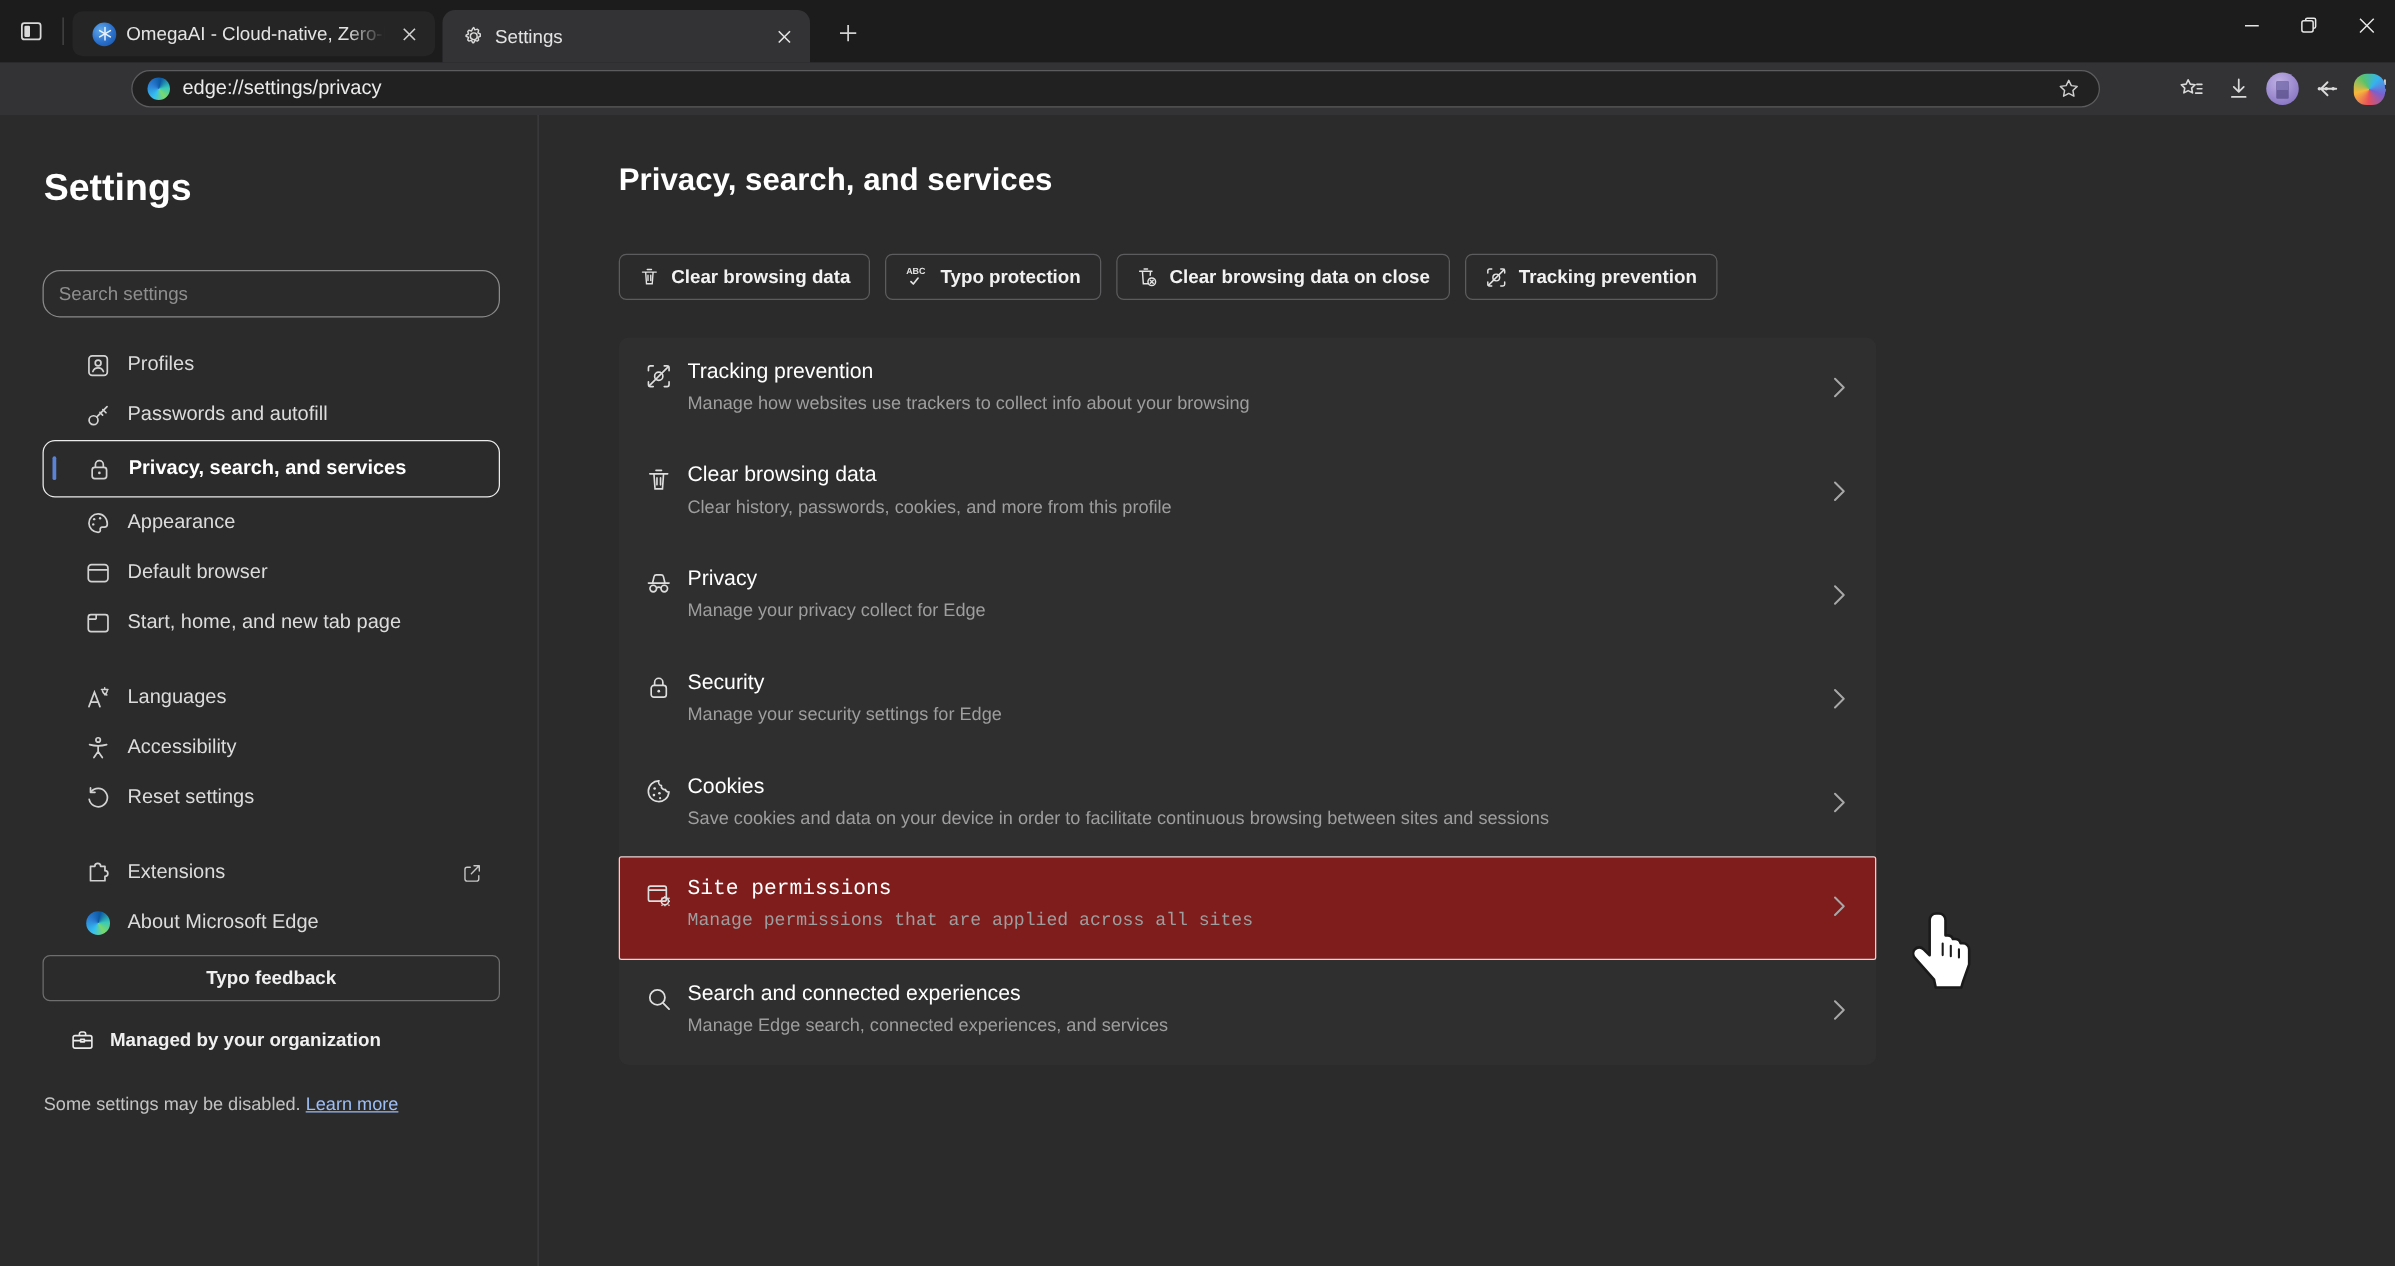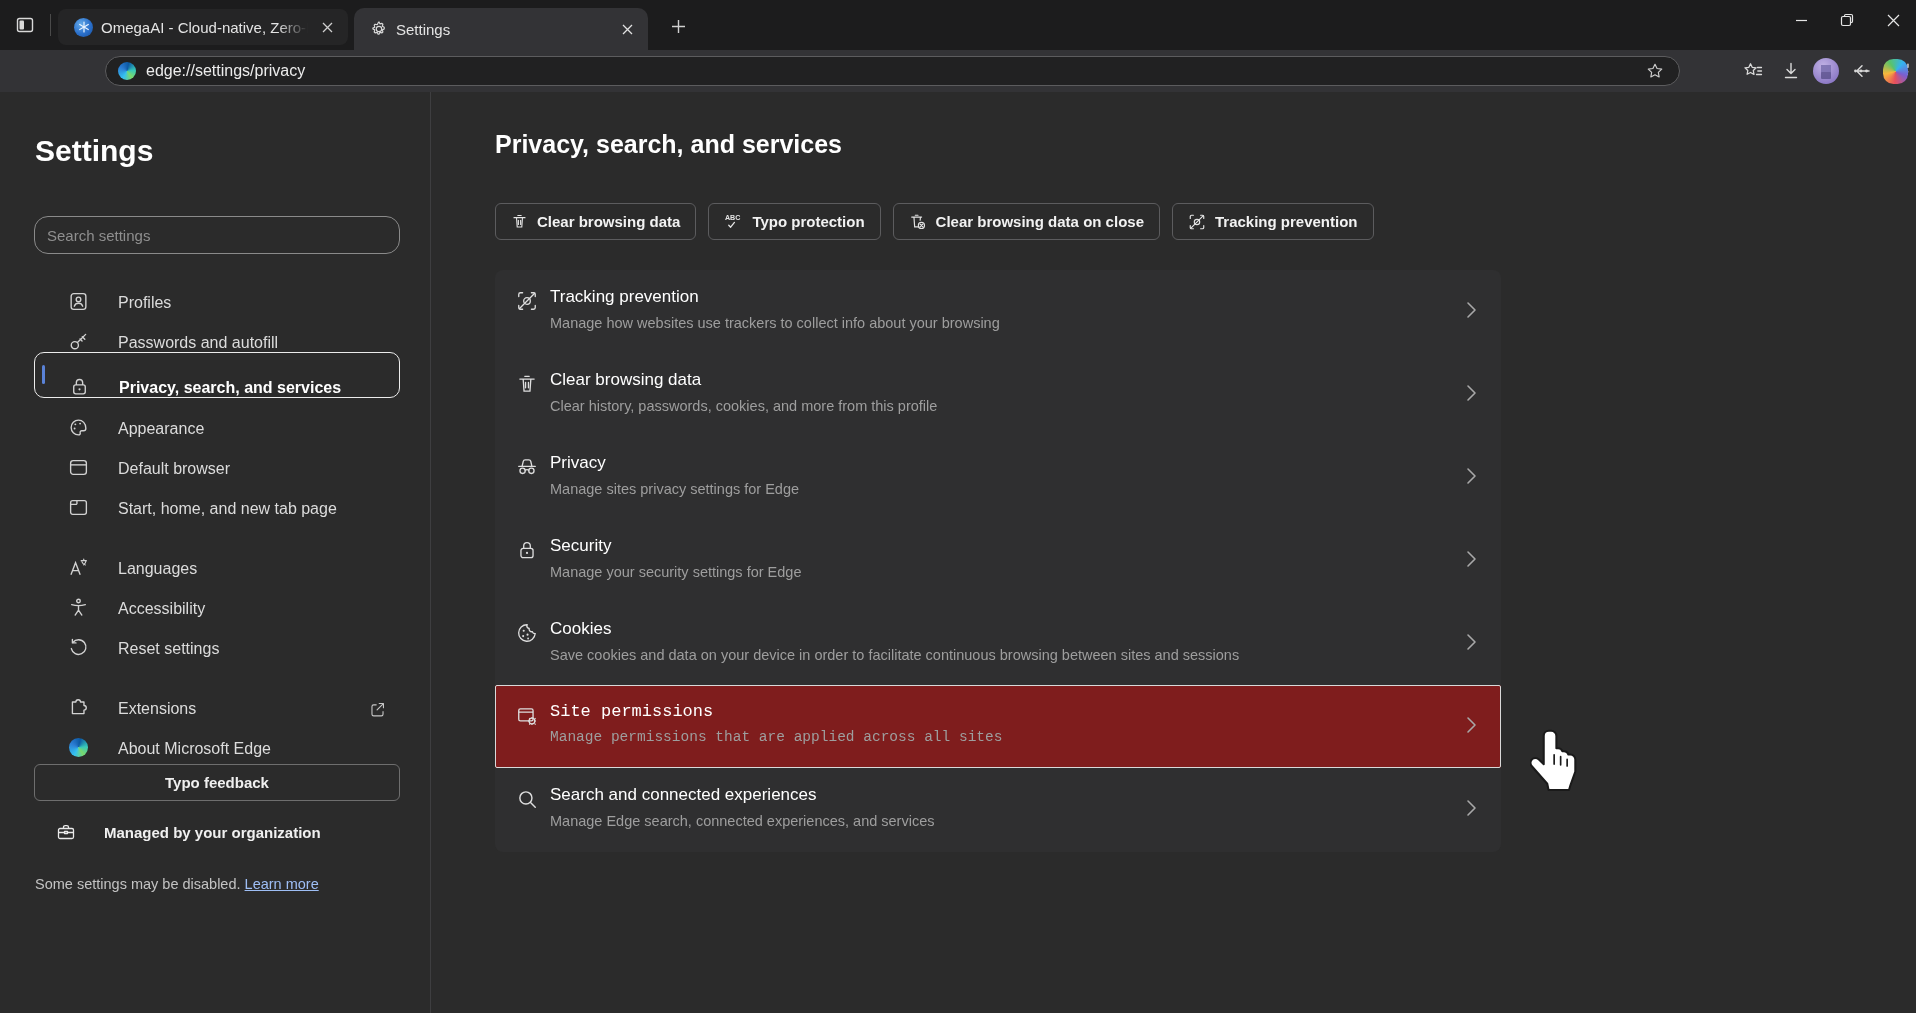--- a/index.html
+++ b/index.html
@@ -43,30 +43,30 @@
 
   
   .content { position:absolute; left:0; top:92px; width:1916px; height:921px; background:#2b2b2b; }
   .v-divider { position:absolute; left:430px; top:0; width:1px; height:921px; background:#3e3e40; }
 
   .sidebar { position:absolute; left:0; top:0; width:430px; height:921px; }
   .sb-title { position:absolute; left:35px; top:42px; font-size:30px; font-weight:bold; color:#fff; }
   .sb-search { position:absolute; left:34px; top:124px; width:366px; height:38px; background:transparent; border:1px solid #8a8a8a; border-radius:14px; color:#ddd; font-size:15px; padding:0 12px; font-family:inherit; }
   .sb-search::placeholder { color:#8f8f8f; }
   .sb-nav { position:absolute; left:34px; top:180px; width:366px; }
-  .sb-item { position:relative; height:40px; display:flex; align-items:flex-end; padding-left:34px; border-radius:10px; color:#dcdcdc;gap:16px; }
+  .sb-item { position:relative; height:40px; display:flex; align-items:center; padding-left:34px; border-radius:10px; color:#dcdcdc; }
   .sb-item .icn { width:21px; height:21px; margin-right:13px; color:#d2d2d2; flex:none; }
   .sb-item .lbl { font-size:16px; white-space:nowrap; }
   .sb-item.selected { border:1.5px solid #ececec; height:46px; color:#fff; }
   .sb-item.selected .lbl { font-weight:bold; }
   .sb-item.selected::before { content:""; position:absolute; left:7px; top:12px; width:3px; height:19px; border-radius:2px; background:#5a82d7; }
   .sb-gap { height:20px; }
   .sb-ext-link { position:absolute; right:14px; color:#c7c7c7; }
   .sb-feedback { position:absolute; left:34px; top:672px; width:366px; height:37px; border:1px solid #6e6e6e; border-radius:6px; background:transparent; color:#f0f0f0; font-size:15px; font-weight:bold; font-family:inherit; }
-  .sb-managed { position:absolute; left:56px; top:730px; display:flex; align-items:center; gap:28px; color:#f0f0f0; }
+  .sb-managed { position:absolute; left:56px; top:730px; display:flex; align-items:center; gap:12px; color:#f0f0f0; }
   .sb-managed .lbl { font-size:15px; font-weight:bold; }
   .sb-note { position:absolute; left:35px; top:784px; font-size:14.5px; color:#c3c3c3; }
   .sb-note a { color:#9ebef5; }
 
   .main { position:absolute; left:430px; top:0; width:1486px; height:921px; }
   .page-title { position:absolute; left:65px; top:38px; font-size:25px; font-weight:bold; color:#fff; }
   .action-row { position:absolute; left:65px; top:111px; display:flex; gap:12px; }
   .action-btn { height:37px; display:flex; align-items:center; gap:9px; padding:0 15px; background:transparent; border:1px solid #5c5c5e; border-radius:6px; color:#f2f2f2; font-size:15px; font-weight:bold; font-family:inherit; }
   .action-btn .icn { color:#e4e4e4; }
 
@@ -420,21 +420,21 @@
         <div class="row">
           <span class="icn">
               <svg viewBox="0 0 20 20" fill="none" stroke="currentColor" stroke-width="1.2" stroke-linecap="round">
                 <path d="M2.5 9.5h15M5.5 9.5L6.6 4.8c.2-.8.9-1.3 1.7-1.3h3.4c.8 0 1.5.5 1.7 1.3l1.1 4.7"></path>
                 <circle cx="6" cy="13.5" r="2.4"></circle>
                 <circle cx="14" cy="13.5" r="2.4"></circle>
                 <path d="M8.4 13c1-.7 2.2-.7 3.2 0"></path>
               </svg>
             </span>
           <div class="r-title">Privacy</div>
-          <div class="r-desc">Manage sites privacy settings for Edge</div>
+          <div class="r-desc">Manage your privacy collect for Edge</div>
           <span class="chev">
               <svg width="16" height="28" viewBox="0 0 16 28" fill="none" stroke="currentColor" stroke-width="1.6" stroke-linecap="round" stroke-linejoin="round">
                 <path d="M5 7l7 7-7 7"></path>
               </svg>
             </span>
         </div>
 
         <div class="row">
           <span class="icn">
               <svg viewBox="0 0 20 20" fill="none" stroke="currentColor" stroke-width="1.2">

